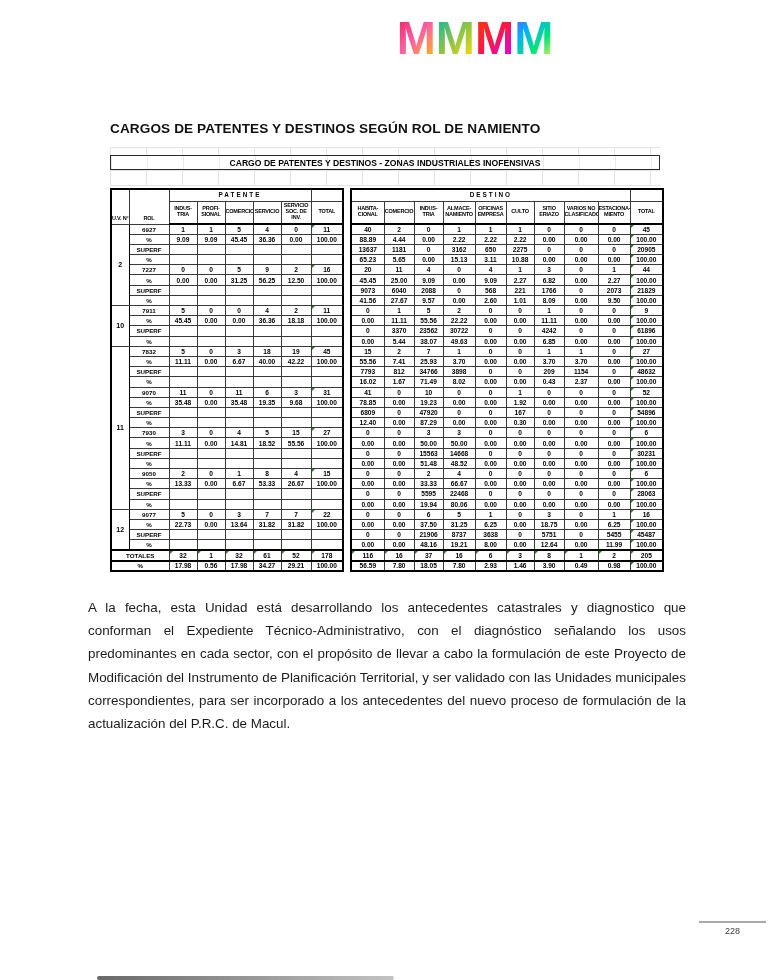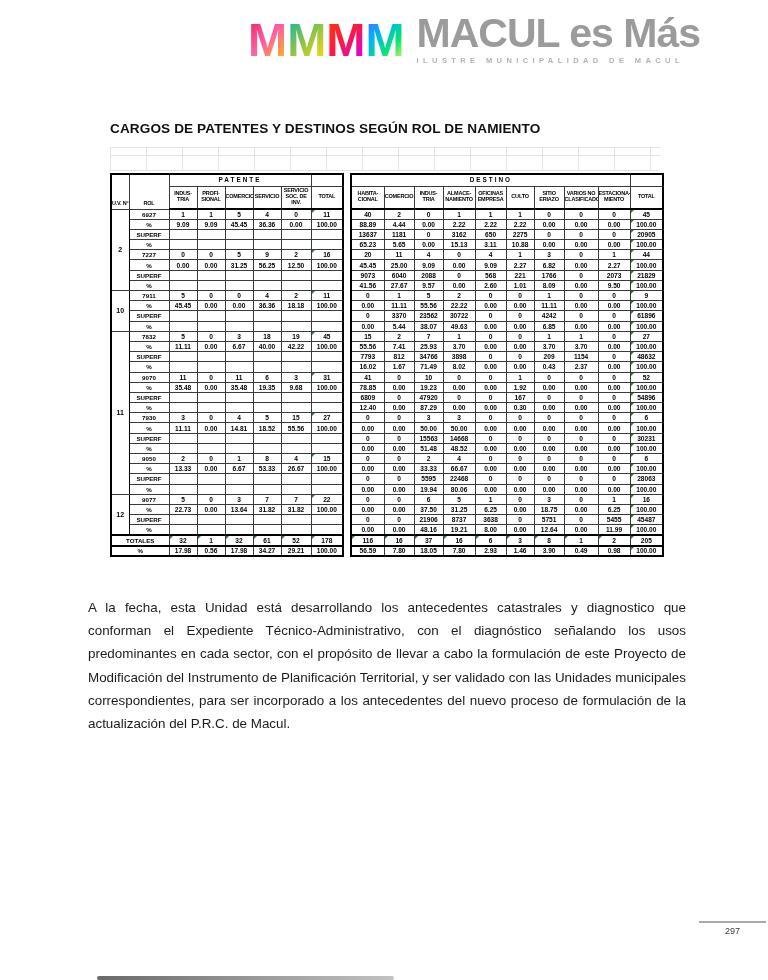--- a/index.html
+++ b/index.html
@@ -118,30 +118,29 @@
 </head>
 <body>
 
 <div class="logo-row">
   <div class="logo-ms">
       <span class="m" style="background-image: linear-gradient(135deg, rgb(233, 30, 99), rgb(255, 95, 162), rgb(255, 193, 7));">M</span>
       <span class="m" style="background-image: linear-gradient(135deg, rgb(0, 184, 169), rgb(139, 195, 74), rgb(255, 224, 0));">M</span>
       <span class="m" style="background-image: linear-gradient(135deg, rgb(255, 61, 0), rgb(255, 23, 68), rgb(213, 0, 249));">M</span>
       <span class="m" style="background-image: linear-gradient(135deg, rgb(124, 77, 255), rgb(0, 176, 255), rgb(0, 230, 118), rgb(255, 238, 88));">M</span>
     </div>
-  <div class="logo-text-block">
-    <div class="logo-title">MACUL es Más</div>
-    <div class="logo-subtitle">ILUSTRE MUNICIPALIDAD DE MACUL</div>
-  </div>
 </div>
 
 <div class="section-heading">CARGOS DE PATENTES Y DESTINOS SEGÚN ROL DE NAMIENTO</div>
 
 <div class="table-area">
   <div class="strip strip-top"></div>
+  <div class="title-row">
+    <span>CARGO DE PATENTES Y DESTINOS - ZONAS INDUSTRIALES INOFENSIVAS</span>
+  </div>
   <div class="strip strip-mid"></div>
   <div class="tables-row">
     <table id="pat-table">
         <colgroup>
           <col style="width: 18px;">
           <col style="width: 40px;">
           <col style="width: 28px;">
           <col style="width: 28px;">
           <col style="width: 28px;">
           <col style="width: 28px;">
@@ -927,14 +926,14 @@
             <td class="flag">100.00</td>
           </tr>
         </tbody>
       </table>
   </div>
 </div>
 
 <p class="body-text">A la fecha, esta Unidad está desarrollando los antecedentes catastrales y diagnostico que conforman el Expediente Técnico-Administrativo, con el diagnóstico señalando los usos predominantes en cada sector, con el propósito de llevar a cabo la formulación de este Proyecto de Modificación del Instrumento de Planificación Territorial, y ser validado con las Unidades municipales correspondientes, para ser incorporado a los antecedentes del nuevo proceso de formulación de la actualización del P.R.C. de Macul.</p>
 
 <div class="footer-line"></div>
-<div class="page-number">297</div>
+<div class="page-number">228</div>
 <div class="bottom-smudge"></div>
 
 </body></html>

